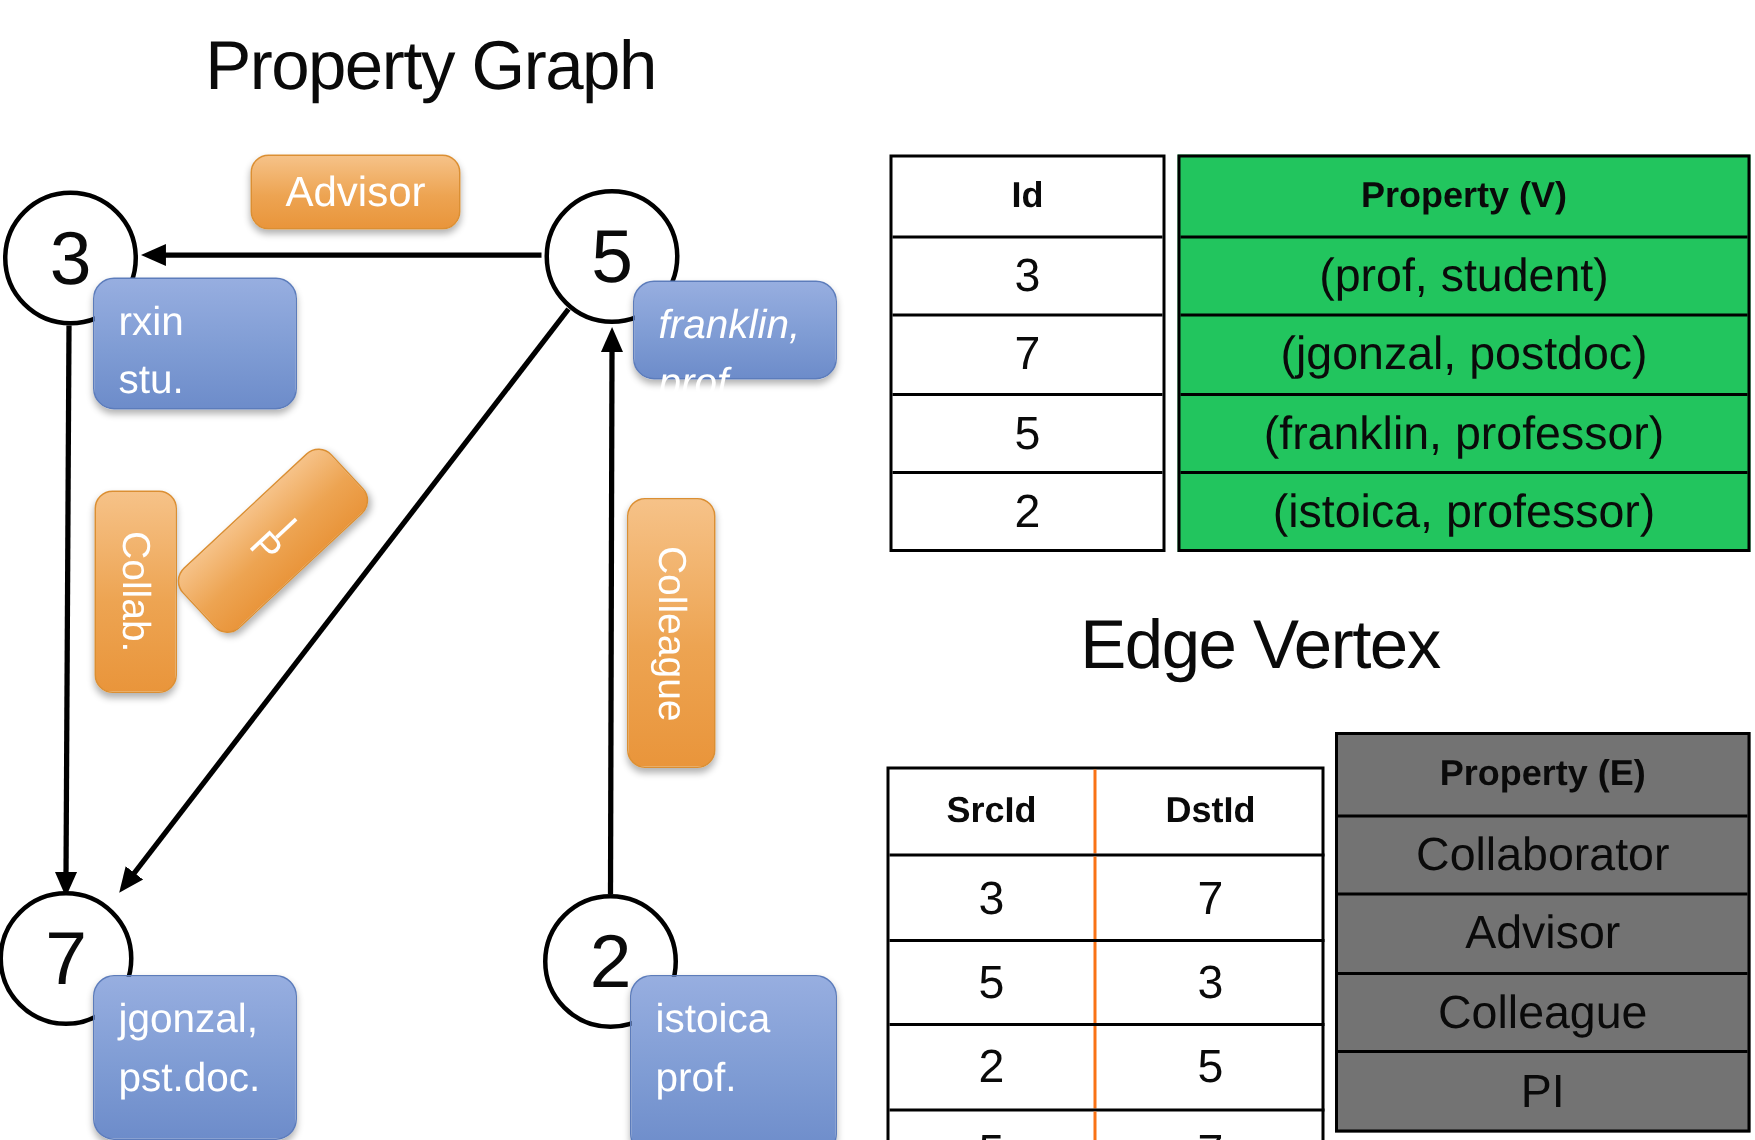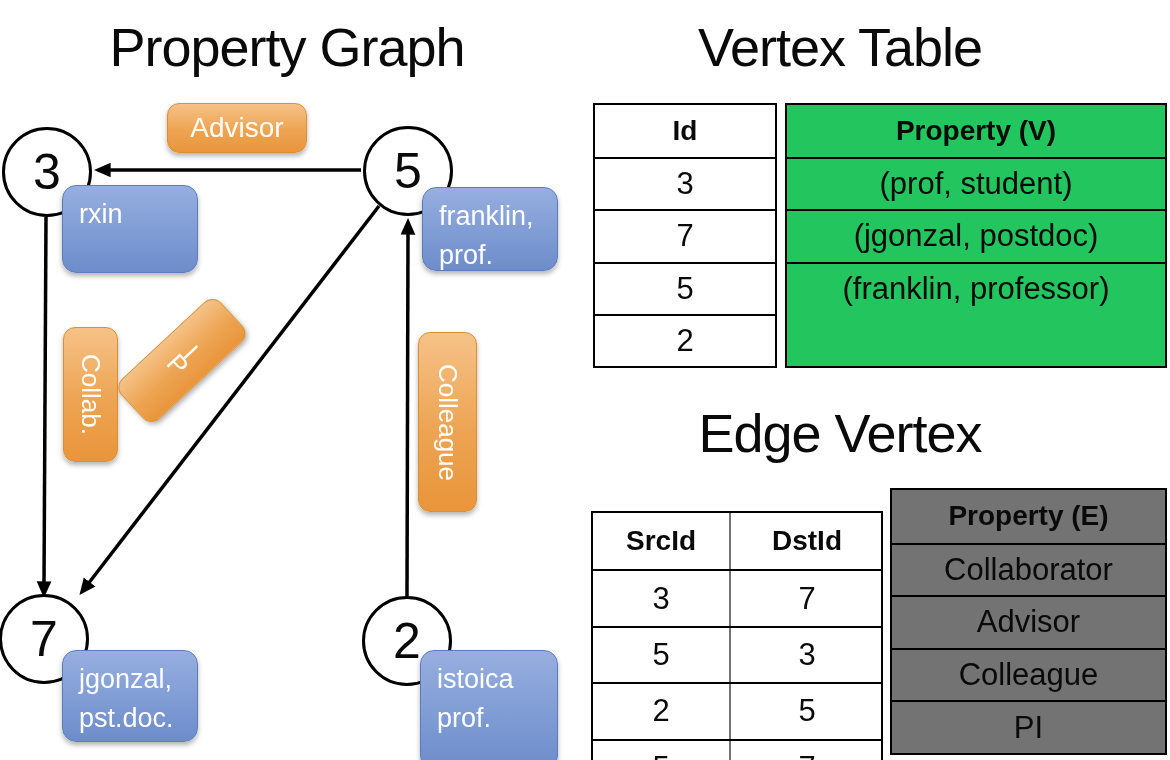--- a/index.html
+++ b/index.html
@@ -1,21 +1,21 @@
 <!DOCTYPE html>
 <html><head>
 <meta charset="utf-8">
 <style>
   * { margin:0; padding:0; box-sizing:border-box; }
   html,body { width:1170px; height:760px; background:#ffffff; overflow:hidden;
               font-family:"Liberation Sans","DejaVu Sans",sans-serif; }
   .stage { position:relative; width:1170px; height:760px; background:#fff; }
 
   
-  .big-title { position:absolute; font-size:54px; font-weight:300; color:#0a0a0a;
+  .big-title { position:absolute; font-size:46px; font-weight:300; color:#0a0a0a;
                letter-spacing:-1px; text-align:center; white-space:nowrap; }
   #title-graph  { left:37px;  top:16px; width:500px; }
   #title-vertex { left:585px; top:16px; width:510px; }
   #title-edge   { left:585px; top:402px; width:510px; }
 
   
   .vcircle { position:absolute; width:90px; height:90px; border:3.5px solid #000;
              border-radius:50%; background:#fff; display:flex; align-items:center;
              justify-content:center; font-size:50px; font-weight:300; color:#0a0a0a; }
   #circle-3 { left:2px;   top:127px; }
@@ -23,22 +23,22 @@
   #circle-7 { left:-1px;  top:594px; }
   #circle-2 { left:362px; top:596px; }
 
   
   .prop-box { position:absolute; border-radius:14px; color:#fff;
               background:linear-gradient(180deg,#97AEE0 0%,#7F9CD4 55%,#6D8CCA 100%);
               border:1px solid #5C7CBB; box-shadow:0 3px 5px rgba(0,0,0,0.30);
               font-size:27px; font-weight:300; line-height:1.45;
               padding:9px 4px 6px 16px; }
   #prop-3 { left:62px;  top:185px; width:136px; height:88px; }
-  #prop-5 { left:422px; top:187px; width:136px; height:84px; }
-  #prop-7 { left:62px;  top:650px; width:136px; height:92px; }
+  #prop-5 { left:422px; top:187px; width:136px; height:66px;font-style:italic; }
+  #prop-7 { left:62px;  top:650px; width:136px; height:110px; }
   #prop-2 { left:420px; top:650px; width:138px; height:120px; }
 
   
   .elabel { position:absolute; border-radius:12px; color:#fff;
             background:linear-gradient(180deg,#F6C288 0%,#EDA452 55%,#E9953B 100%);
             border:1px solid #DB8F33; box-shadow:0 3px 5px rgba(0,0,0,0.30);
             display:flex; align-items:center; justify-content:center;
             font-size:28px; font-weight:300; }
   #label-advisor   { left:167px; top:103px; width:140px; height:50px; }
   #label-collab    { left:63px;  top:327px; width:55px;  height:135px; }
@@ -49,36 +49,35 @@
   .rl    { display:inline-block; transform:rotate(90deg); margin:0 3px; }
 
   
   #edges { position:absolute; left:0; top:0; }
 
   
   .tbl { position:absolute; border:2px solid #000; display:grid;
          grid-template-rows:repeat(5,1fr); background:#fff; }
   .tbl .trow { display:grid; align-items:center; text-align:center;
                border-top:2px solid #000; font-size:31px; font-weight:300; color:#0a0a0a; }
-  .tbl .trow:first-child { border-top:none; font-weight:bold; font-size:28px; }
+  .tbl .trow:first-child { border-top:none; font-weight:bold; font-size:24px; }
   #vtable-id   { left:593px; top:103px; width:184px; height:265px; }
   #vtable-prop { left:785px; top:103px; width:382px; height:265px; background:#22c55e; }
   #etable-ids  { left:591px; top:511px; width:292px; height:286px; }
   #etable-ids .trow { grid-template-columns:136px 154px; }
-  #etable-ids .trow span:last-child { border-left:2px solid #737373; height:100%;
+  #etable-ids .trow span:last-child { border-left:2px solid #f97316; height:100%;
                display:flex; align-items:center; justify-content:center;text-align:center; }
   #etable-prop { left:890px; top:488px; width:277px; height:267px; background:#737373; }
 </style>
 </head>
 <body>
 
 <div class="stage">
 
   <div class="big-title" id="title-graph">Property Graph</div>
-  <div class="big-title" id="title-vertex">Vertex Table</div>
   <div class="big-title" id="title-edge">Edge Vertex</div>
 
   <svg id="edges" width="585" height="760">
     <defs>
       <marker id="arrow" viewBox="0 0 10 10" refX="1.5" refY="5" markerWidth="5" markerHeight="5" orient="auto">
         <path d="M0,0.8 L9.5,5 L0,9.2 Z" fill="#000"></path>
       </marker>
     </defs>
     <line x1="361" y1="170" x2="108" y2="170" stroke="#000" stroke-width="3.5" marker-end="url(#arrow)"></line>
     <line x1="46" y1="217" x2="44" y2="584" stroke="#000" stroke-width="3.5" marker-end="url(#arrow)"></line>
@@ -94,20 +93,21 @@
     </div>
   <div class="vcircle" id="circle-7">
       <span>7</span>
     </div>
   <div class="vcircle" id="circle-2">
       <span>2</span>
     </div>
 
   <div class="prop-box" id="prop-3">
     <div>rxin</div>
+    <div>stu.</div>
   </div>
   <div class="prop-box" id="prop-5">
     <div>franklin,</div>
     <div>prof.</div>
   </div>
   <div class="prop-box" id="prop-7">
     <div>jgonzal,</div>
     <div>pst.doc.</div>
   </div>
   <div class="prop-box" id="prop-2">
@@ -152,20 +152,23 @@
       </div>
     <div class="trow">
         <span>(prof, student)</span>
       </div>
     <div class="trow">
         <span>(jgonzal, postdoc)</span>
       </div>
     <div class="trow">
         <span>(franklin, professor)</span>
       </div>
+    <div class="trow">
+        <span>(istoica, professor)</span>
+      </div>
   </div>
 
   <div class="tbl" id="etable-ids">
     <div class="trow">
       <span>SrcId</span>
       <span>DstId</span>
     </div>
     <div class="trow">
       <span>3</span>
         <span>7</span>

